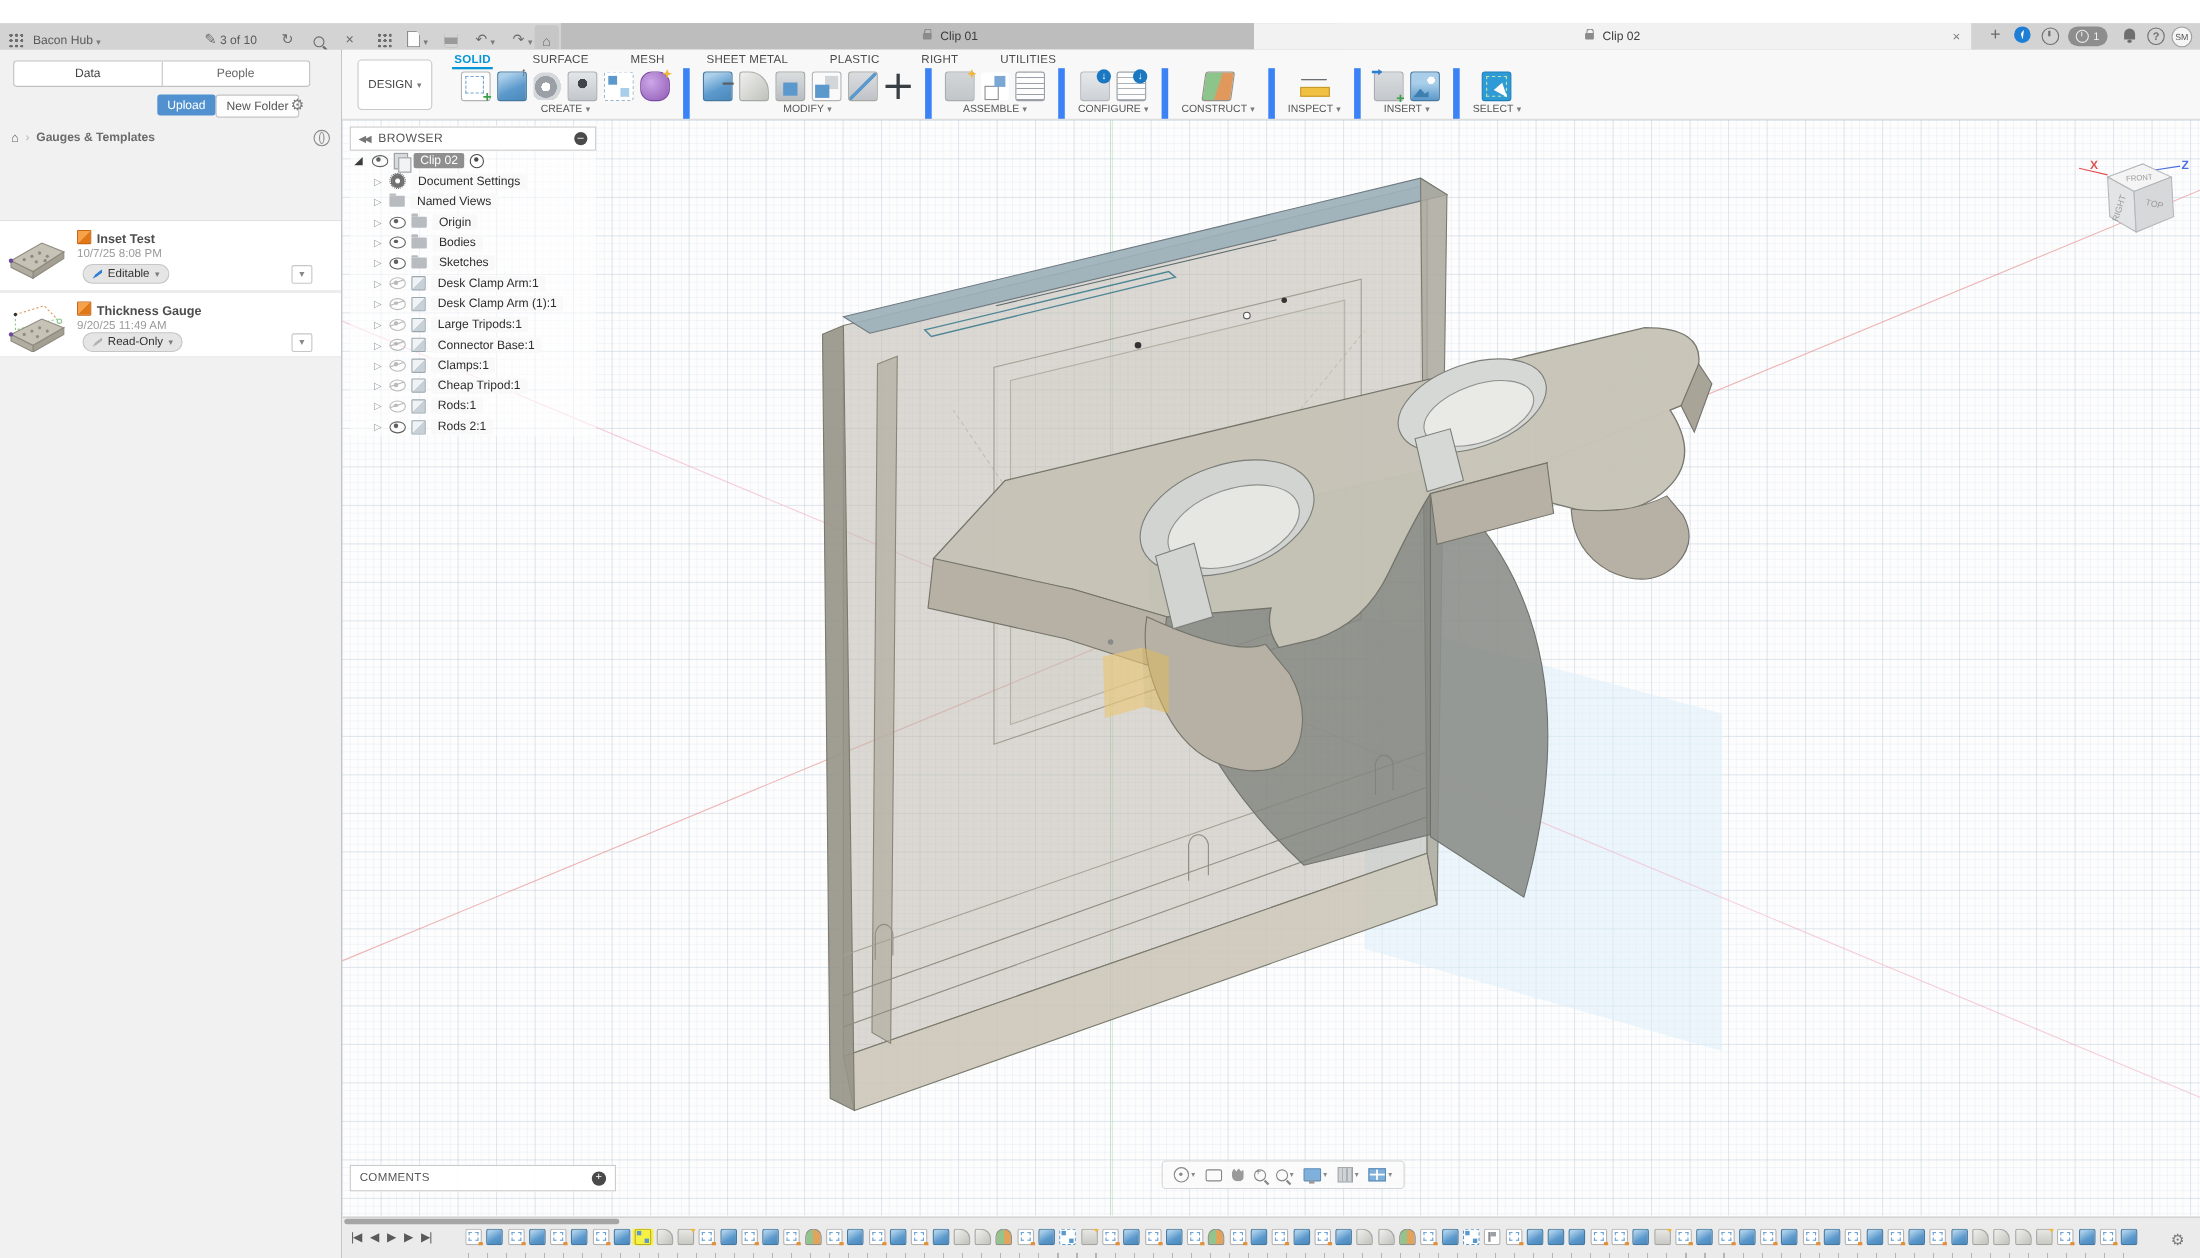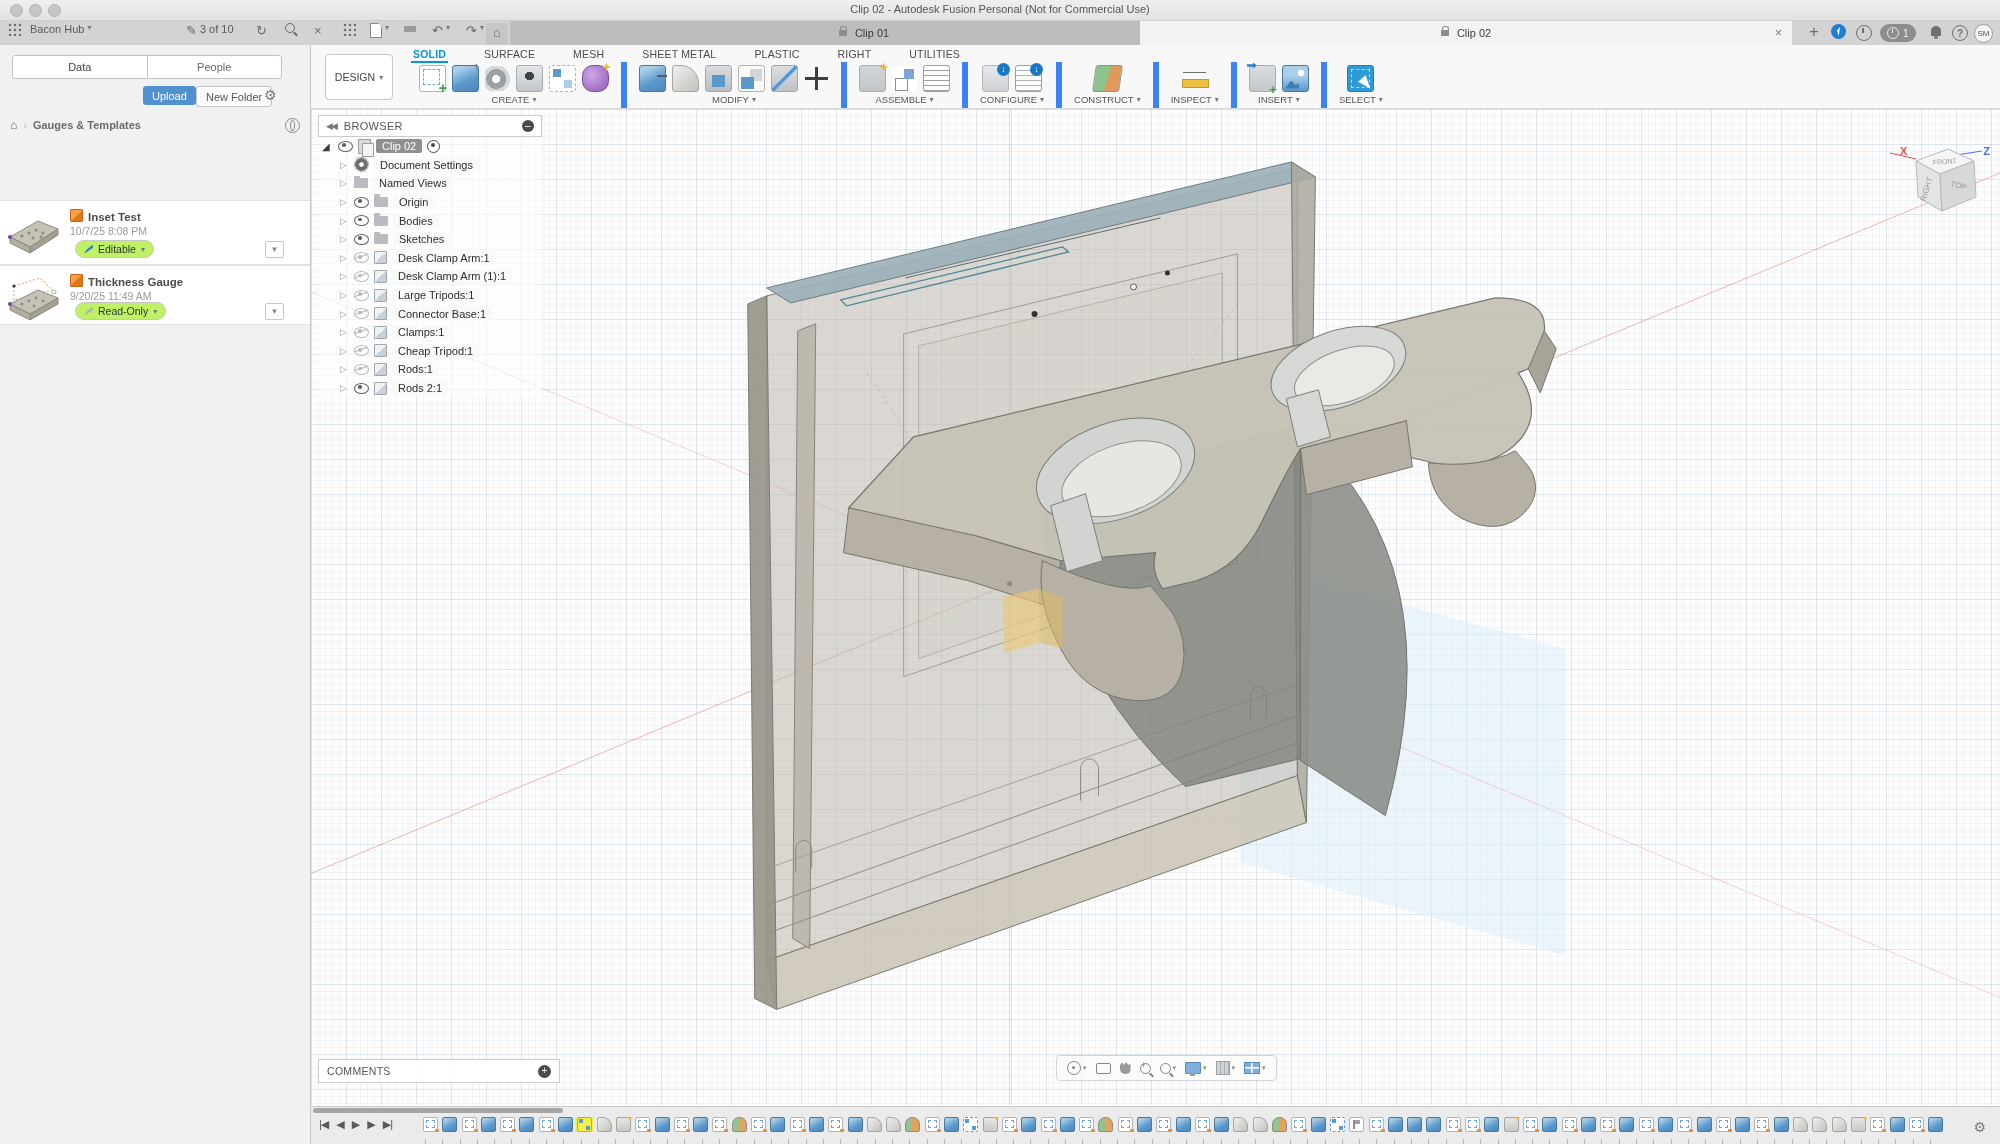--- a/index.html
+++ b/index.html
@@ -5,21 +5,21 @@
   html,body{margin:0;padding:0;background:#888;}
   #app{position:relative;width:2000px;height:1144px;overflow:hidden;background:#fff;
        font-family:"Liberation Sans",sans-serif;color:#3c3c3c;-webkit-font-smoothing:antialiased;}
   
   #titlebar{position:absolute;left:0;top:0;width:2000px;height:20px;
     background:linear-gradient(#efefef,#e2e2e2);border-bottom:1px solid #cfcfcf;}
   .tlight{position:absolute;top:4px;width:11px;height:11px;border-radius:50%;background:#c6c6c6;border:1px solid #b2b2b2;}
   #win-title{position:absolute;left:0;right:0;top:3px;text-align:center;font-size:11px;color:#555;}
   
   #topbar{position:absolute;left:0;top:21px;width:2000px;height:24px;background:#d3d3d3;border-bottom:1px solid #b5b5b5;}
-  .tbi{position:absolute;top:2px;height:20px;display:flex;align-items:flex-start;gap:3px;color:#5a5a5a;font-size:11px;cursor:default;}
+  .tbi{position:absolute;top:2px;height:20px;display:flex;align-items:flex-end;gap:3px;color:#5a5a5a;font-size:11px;cursor:default;}
   .dotgrid{width:13px;height:13px;background:
      radial-gradient(circle at 2px 2px,#6d6d6d 1.4px,transparent 1.6px),
      radial-gradient(circle at 7px 2px,#6d6d6d 1.4px,transparent 1.6px),
      radial-gradient(circle at 12px 2px,#6d6d6d 1.4px,transparent 1.6px),
      radial-gradient(circle at 2px 7px,#6d6d6d 1.4px,transparent 1.6px),
      radial-gradient(circle at 7px 7px,#6d6d6d 1.4px,transparent 1.6px),
      radial-gradient(circle at 12px 7px,#6d6d6d 1.4px,transparent 1.6px),
      radial-gradient(circle at 2px 12px,#6d6d6d 1.4px,transparent 1.6px),
      radial-gradient(circle at 7px 12px,#6d6d6d 1.4px,transparent 1.6px),
      radial-gradient(circle at 12px 12px,#6d6d6d 1.4px,transparent 1.6px);}
@@ -54,21 +54,21 @@
   #panel-gear{position:absolute;top:42px;left:264px;}
   #crumb{position:absolute;top:71px;left:10px;right:10px;height:18px;display:flex;align-items:center;gap:6px;font-size:11px;color:#666;}
   #crumb .bc-label{font-weight:bold;color:#6b6b6b;}
   #crumb .globe{margin-left:auto;width:13px;height:13px;border-radius:50%;border:1.3px solid #8a8a8a;position:relative;}
   #crumb .globe::after{content:"";position:absolute;inset:1px 4px;border:1px solid #8a8a8a;border-radius:50%;}
   .card{position:absolute;left:0px;width:310px;background:#fff;border-top:1px solid #e2e2e2;border-bottom:1px solid #e2e2e2;margin-top:48px;}
   .card .thumb{position:absolute;left:6px;top:8px;}
   .card .cube{display:inline-block;width:11px;height:11px;background:linear-gradient(135deg,#f6a24a 50%,#e07818 50%);border:1px solid #c9660f;border-radius:1px;margin-right:5px;vertical-align:-1px;}
   .card .title{position:absolute;left:70px;top:8px;font-size:11.5px;font-weight:bold;color:#4d4d4d;}
   .card .date{position:absolute;left:70px;top:24px;font-size:10.5px;color:#9a9a9a;}
-  .pill{position:absolute;left:75px;display:flex;align-items:center;gap:5px;height:16px;border:1px solid #c6c6c6;border-radius:9px;background:#bef264;padding:0 8px;font-size:10.5px;color:#333;}
+  .pill{position:absolute;left:75px;display:flex;align-items:center;gap:5px;height:16px;border:1px solid #c6c6c6;border-radius:9px;background:#e5e5e5;padding:0 8px;font-size:10.5px;color:#333;}
   .pill .pen{width:9px;height:9px;clip-path:polygon(0 100%,30% 55%,100% 0,100% 35%,45% 75%);}
   .pill .pen.blue{background:#2f7fd0;} .pill .pen.gray{background:#b0b0b0;}
   .sidebtn{position:absolute;right:26px;width:17px;height:15px;border:1px solid #c6c6c6;border-radius:2px;background:#fff;color:#888;font-size:8px;display:flex;align-items:center;justify-content:center;}
   
   #ribbon{position:absolute;left:311px;top:45px;width:1689px;height:63px;background:#f8f8f8;border-bottom:1px solid #d8d8d8;}
   #design-btn{position:absolute;left:14px;top:9px;width:66px;height:44px;background:#fff;border:1px solid #c8c8c8;border-radius:4px;
      display:flex;align-items:center;justify-content:center;gap:4px;font-size:10.5px;color:#444;}
   #ribbon-tabs{position:absolute;left:100px;top:0px;height:17px;display:flex;gap:34px;align-items:center;font-size:10.5px;color:#4a4a4a;}
   .rtab{padding:1px 2px;letter-spacing:.2px;}
   .rtab.active{color:#0696d7;font-weight:bold;box-shadow:0 2px 0 #0696d7;}
@@ -207,26 +207,20 @@
   .tl-pattern-selected{background:#f7f145;border:1px solid #b8b021;box-shadow:0 0 0 2px #f7f145;}
   .tl-component-flag{background:#fff;border:1px solid #b3b3b3;}
   .tl-component-flag::before{content:"";position:absolute;left:3px;top:2px;width:2px;height:9px;background:#8a8a8a;}
   .tl-component-flag::after{content:"";position:absolute;left:5px;top:2px;width:5px;height:4px;background:#9aa0a4;}
 </style>
 </head>
 <body>
 
 <div id="app">
 
-  <div id="titlebar">
-    <span class="tlight" style="left:10px"></span>
-    <span class="tlight" style="left:29px"></span>
-    <span class="tlight" style="left:48px"></span>
-    <div id="win-title">Clip 02 - Autodesk Fusion Personal (Not for Commercial Use)</div>
-  </div>
 
   <div id="topbar">
     <div class="tbi" style="left:8px">
         <span class="dotgrid"></span>
       </div>
     <div class="tbi" style="left:30px">
       <span>Bacon Hub</span>
       <span class="caret">▾</span>
     </div>
     <div class="tbi" style="left:186px">

